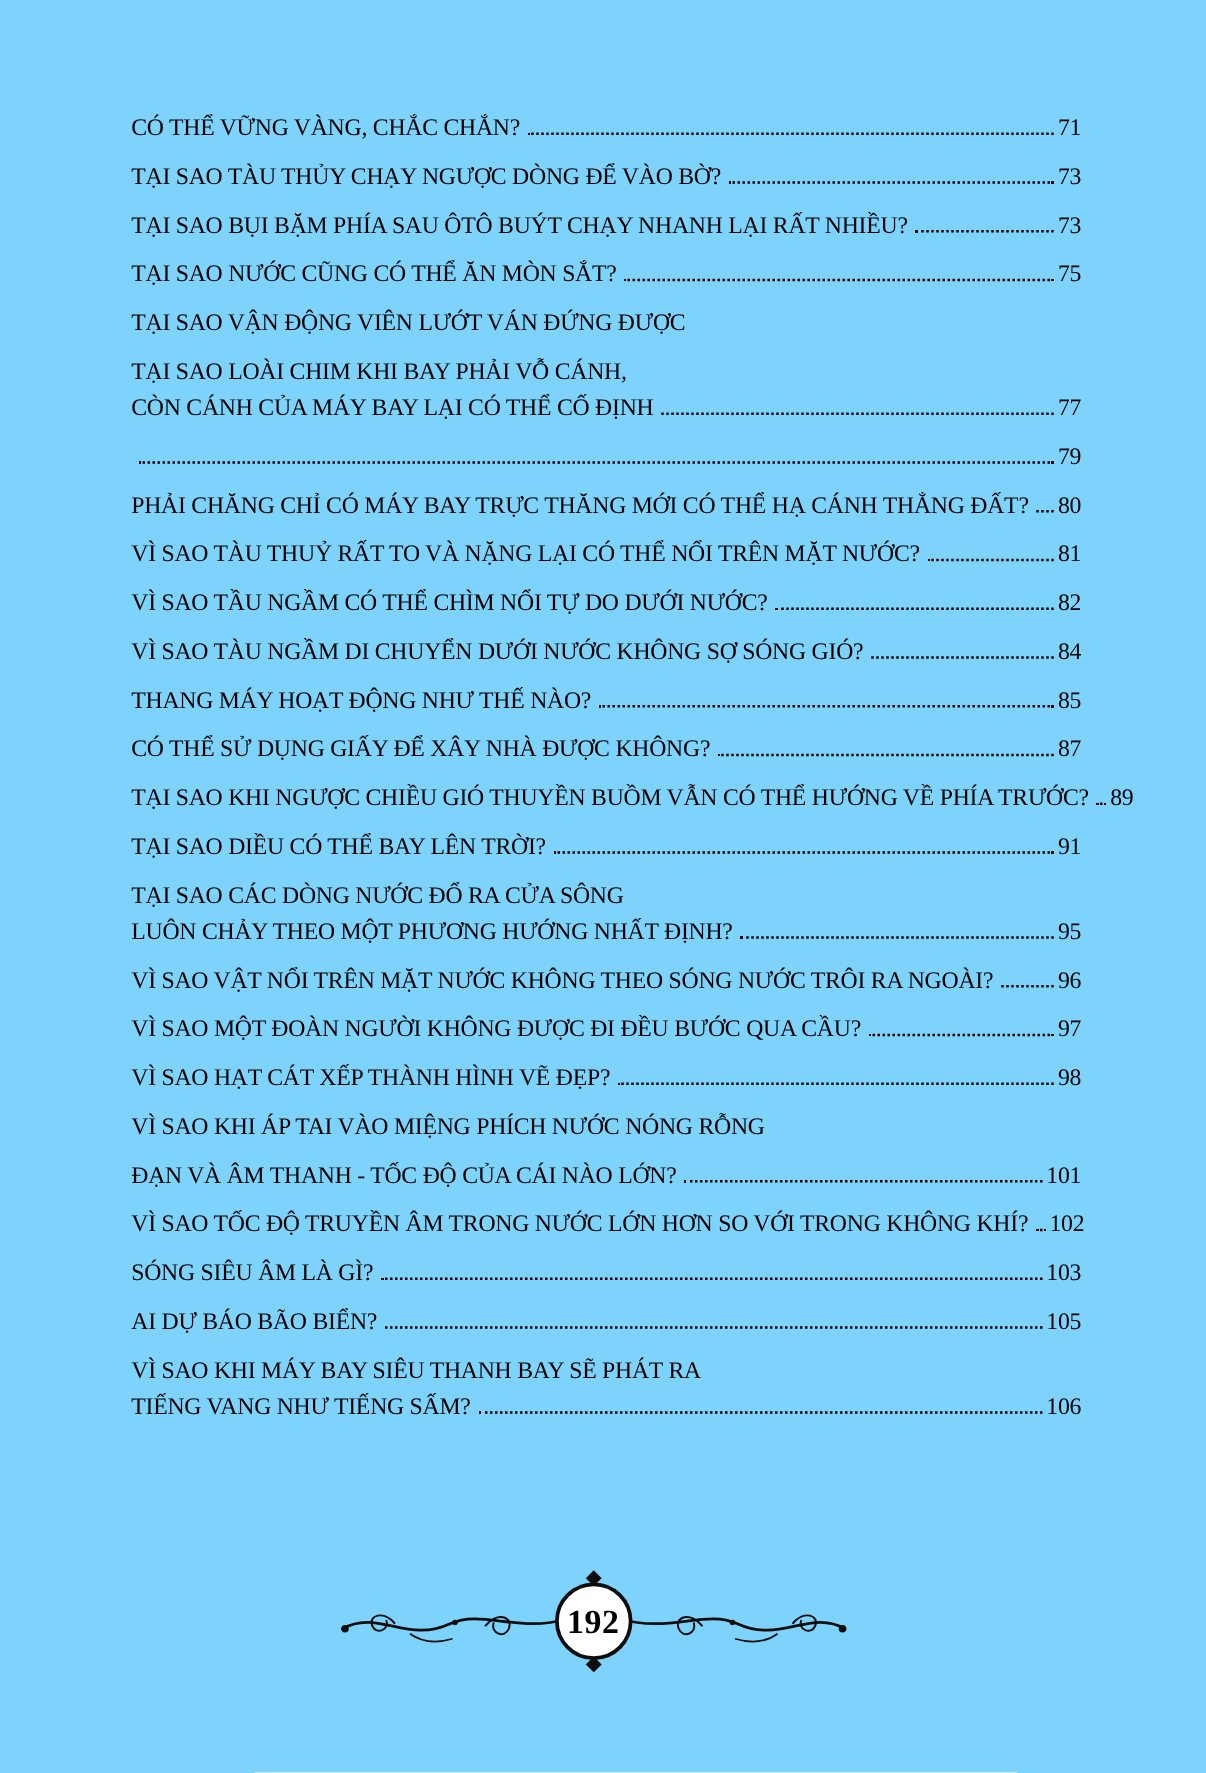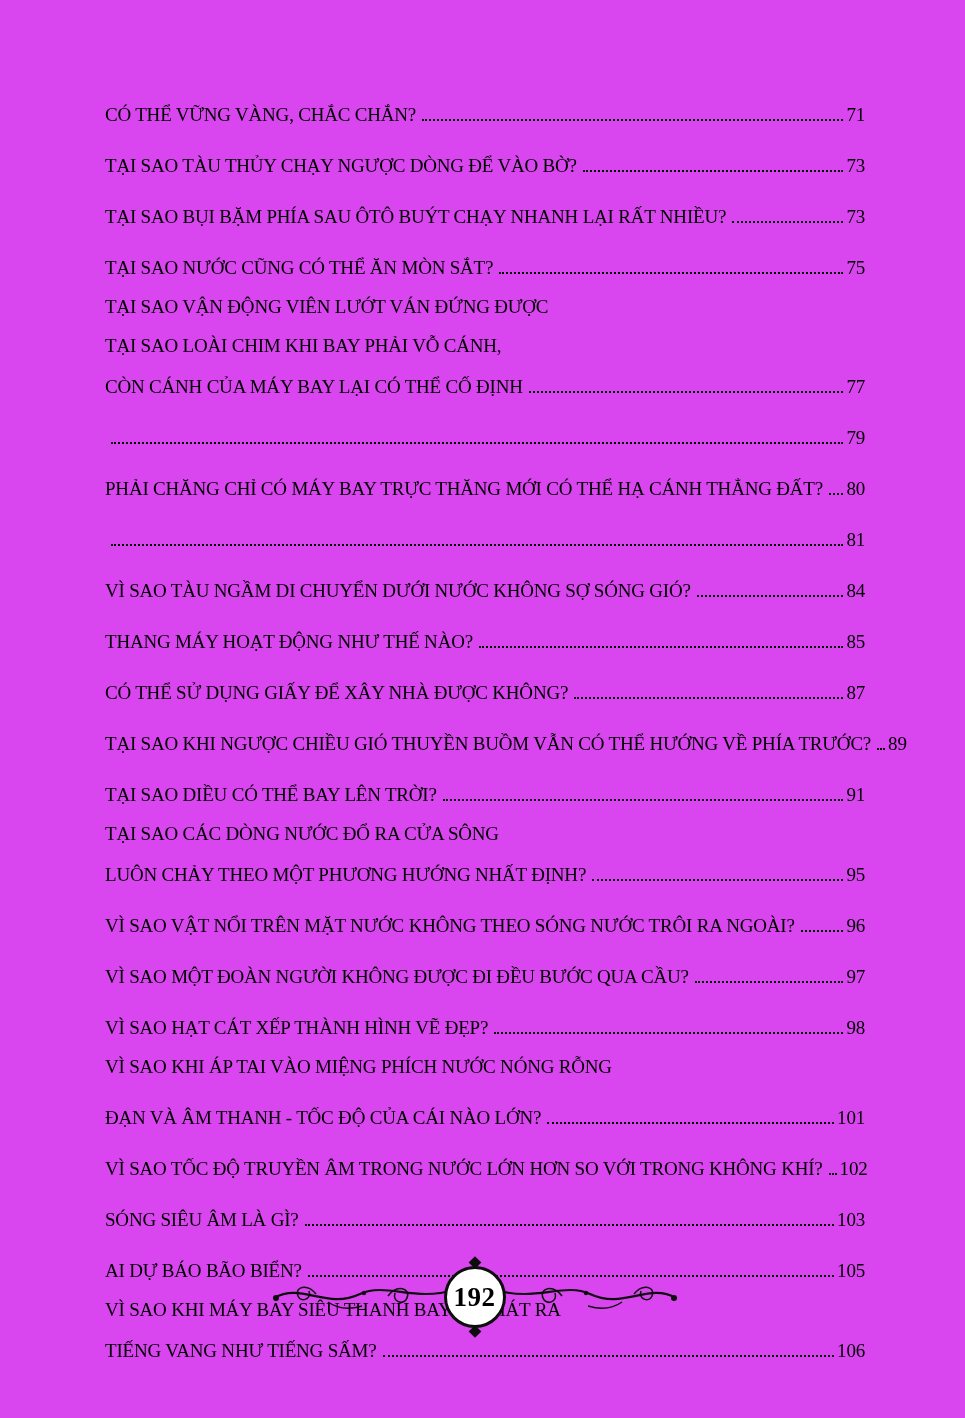--- a/index.html
+++ b/index.html
@@ -1,21 +1,21 @@
 <!DOCTYPE html>
 <html><head>
 <meta charset="utf-8">
 <style>
   html, body { margin: 0; padding: 0; background: #ffffff; }
   .page {
     position: relative;
     width: 965px;
     height: 1418px;
     margin: 0 auto;
-    background: #d946ef;
+    background: #7dd3fc;
     box-sizing: border-box;
     padding: 88px 100px 0 105px;
     font-family: "Liberation Serif", "DejaVu Serif", serif;
     color: #000;
     overflow: hidden;
   }
   .toc { width: 100%; }
   .entry { margin-bottom: 10px; }
   .line {
     font-size: 19px;
@@ -24,29 +24,29 @@
     white-space: nowrap;
   }
   .line.last { display: flex; align-items: baseline; }
   .txt { white-space: nowrap; flex: 0 0 auto; }
   .leader {
     flex: 1 1 auto;
     min-width: 8px;
     border-bottom: 2px dotted #000;
     margin: 0 3px 2px 6px;
   }
-  .pg { white-space: nowrap; flex: 0 0 auto; margin-top: 12px; }
+  .pg { white-space: nowrap; flex: 0 0 auto; }
 
   
   .footer {
     position: absolute;
     left: 0; right: 16px;
     top: 1266px;
     display: flex;
-    align-items: flex-start;
+    align-items: flex-end;
     justify-content: center;
   }
   .flourish { flex: 0 0 auto; margin: 0 -14px; }
   .flourish.right { transform: scaleX(-1); }
   .circle {
     position: relative;
     z-index: 2;
     width: 56px; height: 56px;
     background: #fff;
     border: 3px solid #0d0d0d;
@@ -120,22 +120,30 @@
       </div>
       <div class="entry">
         <div class="line last">
           <span class="txt">PHẢI CHĂNG CHỈ CÓ MÁY BAY TRỰC THĂNG MỚI CÓ THỂ HẠ CÁNH THẲNG ĐẤT?</span>
           <span class="leader"></span>
           <span class="pg">80</span>
         </div>
       </div>
       <div class="entry">
         <div class="line last">
+          <span class="txt">VÌ SAO TÀU THUỶ RẤT TO VÀ NẶNG  LẠI CÓ THỂ NỔI TRÊN MẶT NƯỚC?</span>
           <span class="leader"></span>
           <span class="pg">81</span>
+        </div>
+      </div>
+      <div class="entry">
+        <div class="line last">
+          <span class="txt">VÌ SAO TẦU NGẦM CÓ THỂ  CHÌM NỔI TỰ DO DƯỚI NƯỚC?</span>
+          <span class="leader"></span>
+          <span class="pg">82</span>
         </div>
       </div>
       <div class="entry">
         <div class="line last">
           <span class="txt">VÌ SAO TÀU NGẦM DI CHUYỂN DƯỚI NƯỚC  KHÔNG SỢ SÓNG GIÓ?</span>
           <span class="leader"></span>
           <span class="pg">84</span>
         </div>
       </div>
       <div class="entry">

